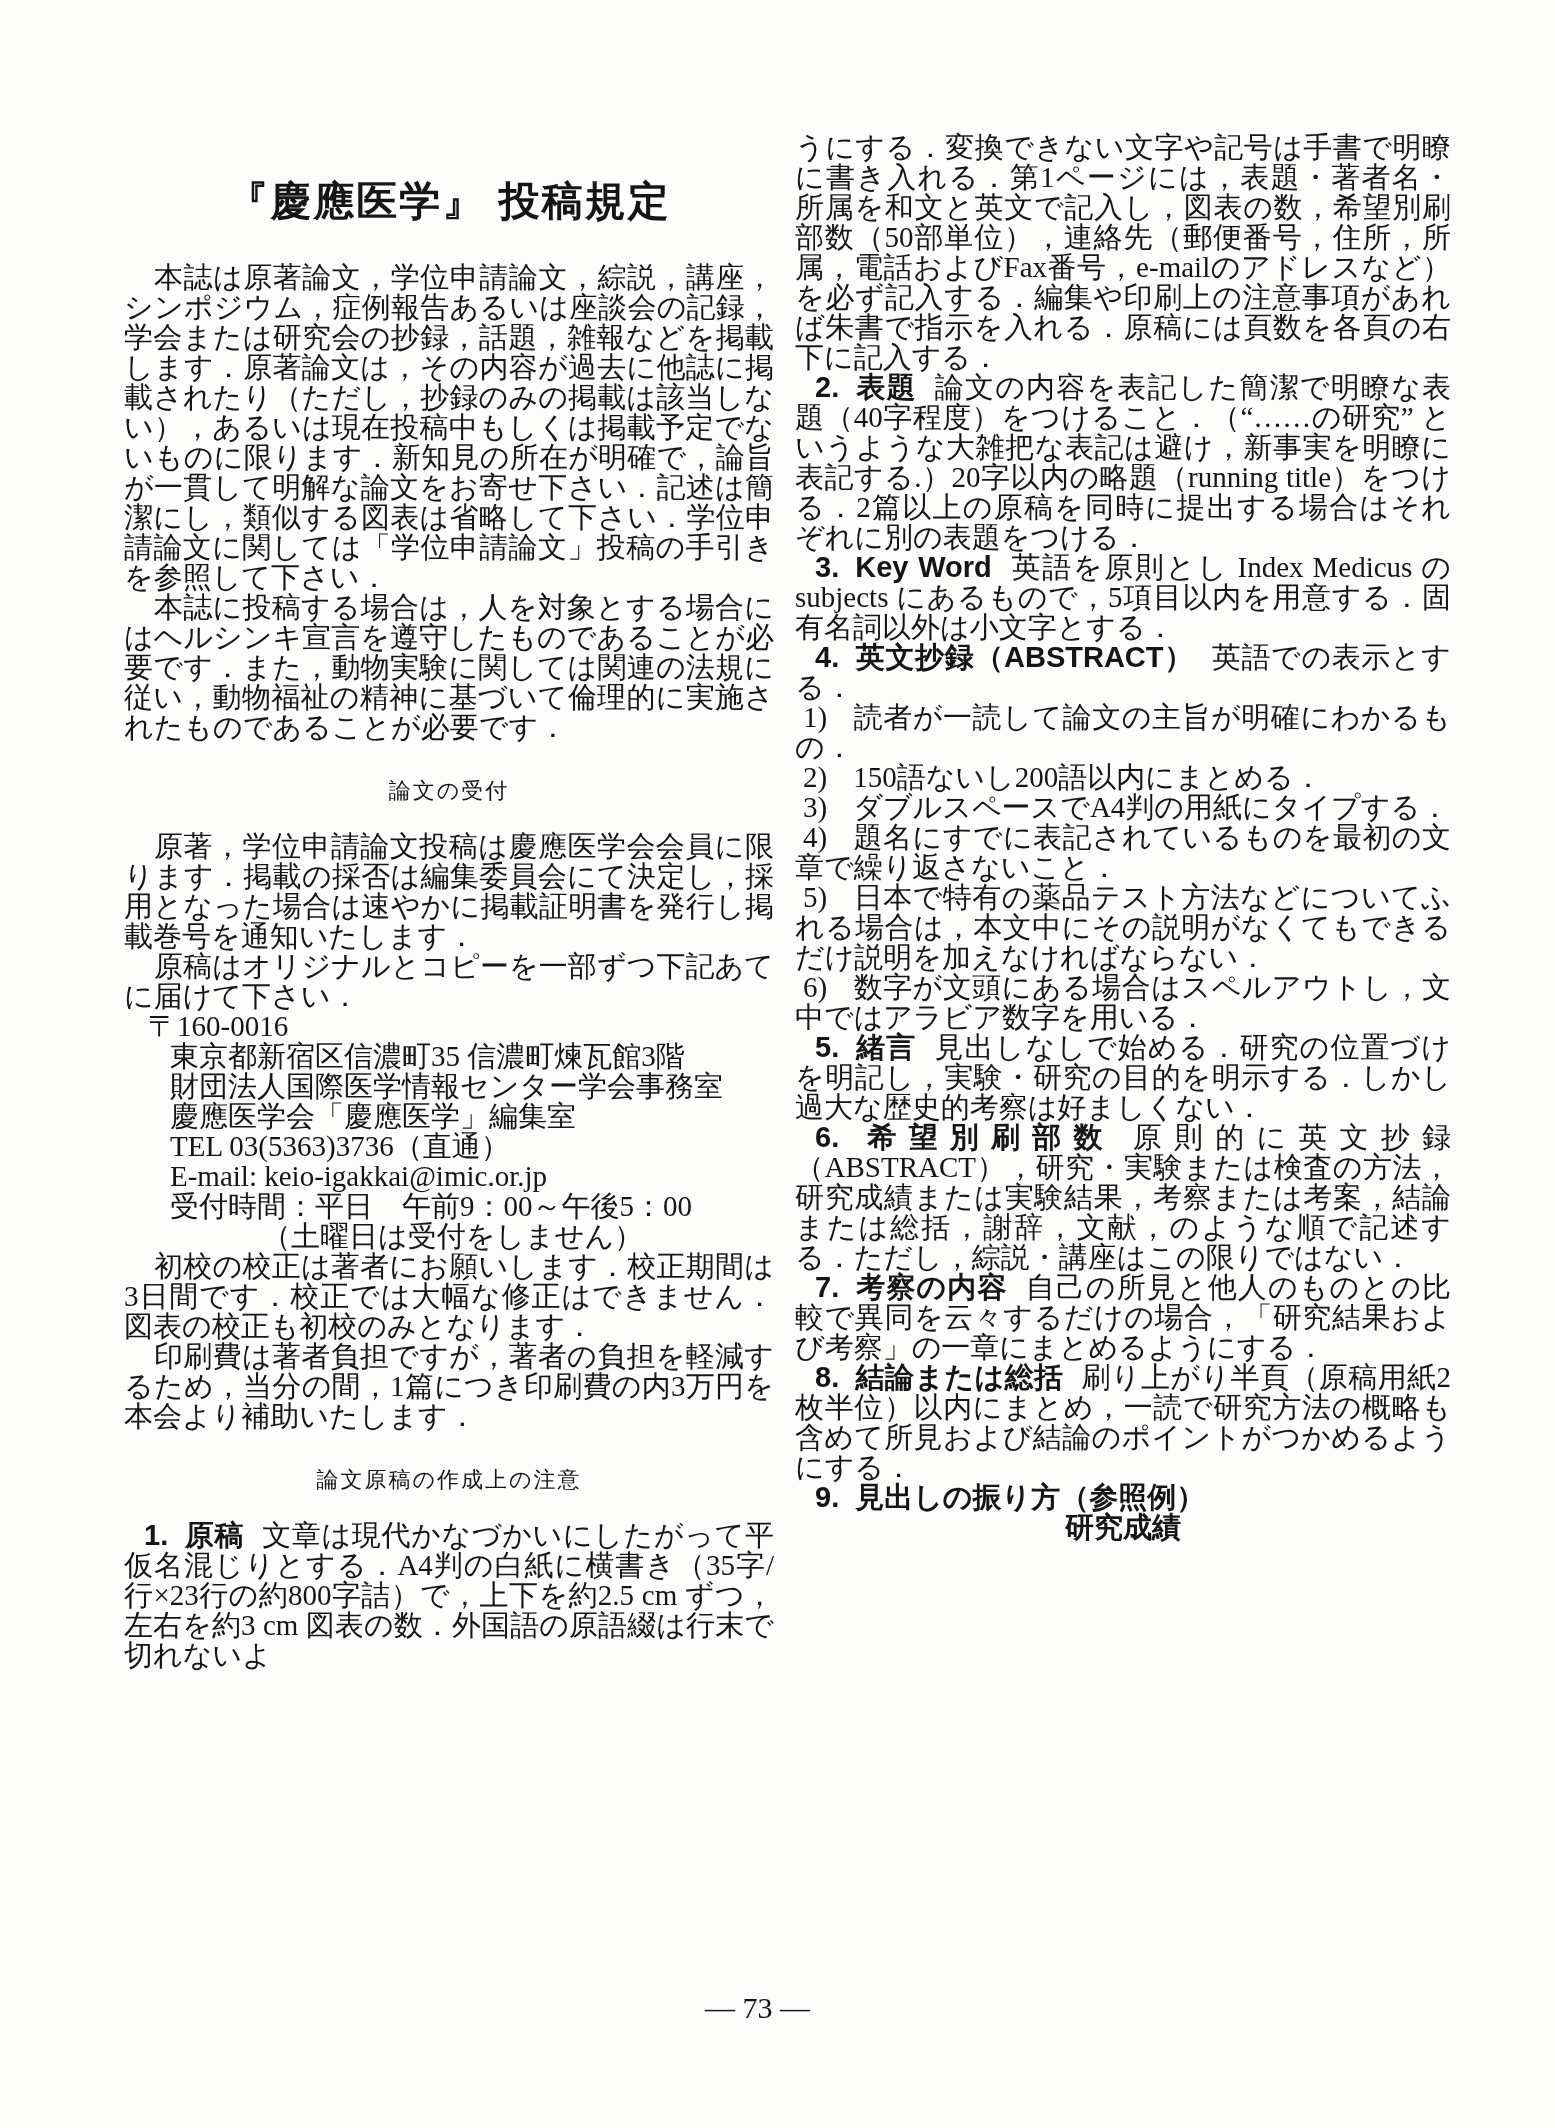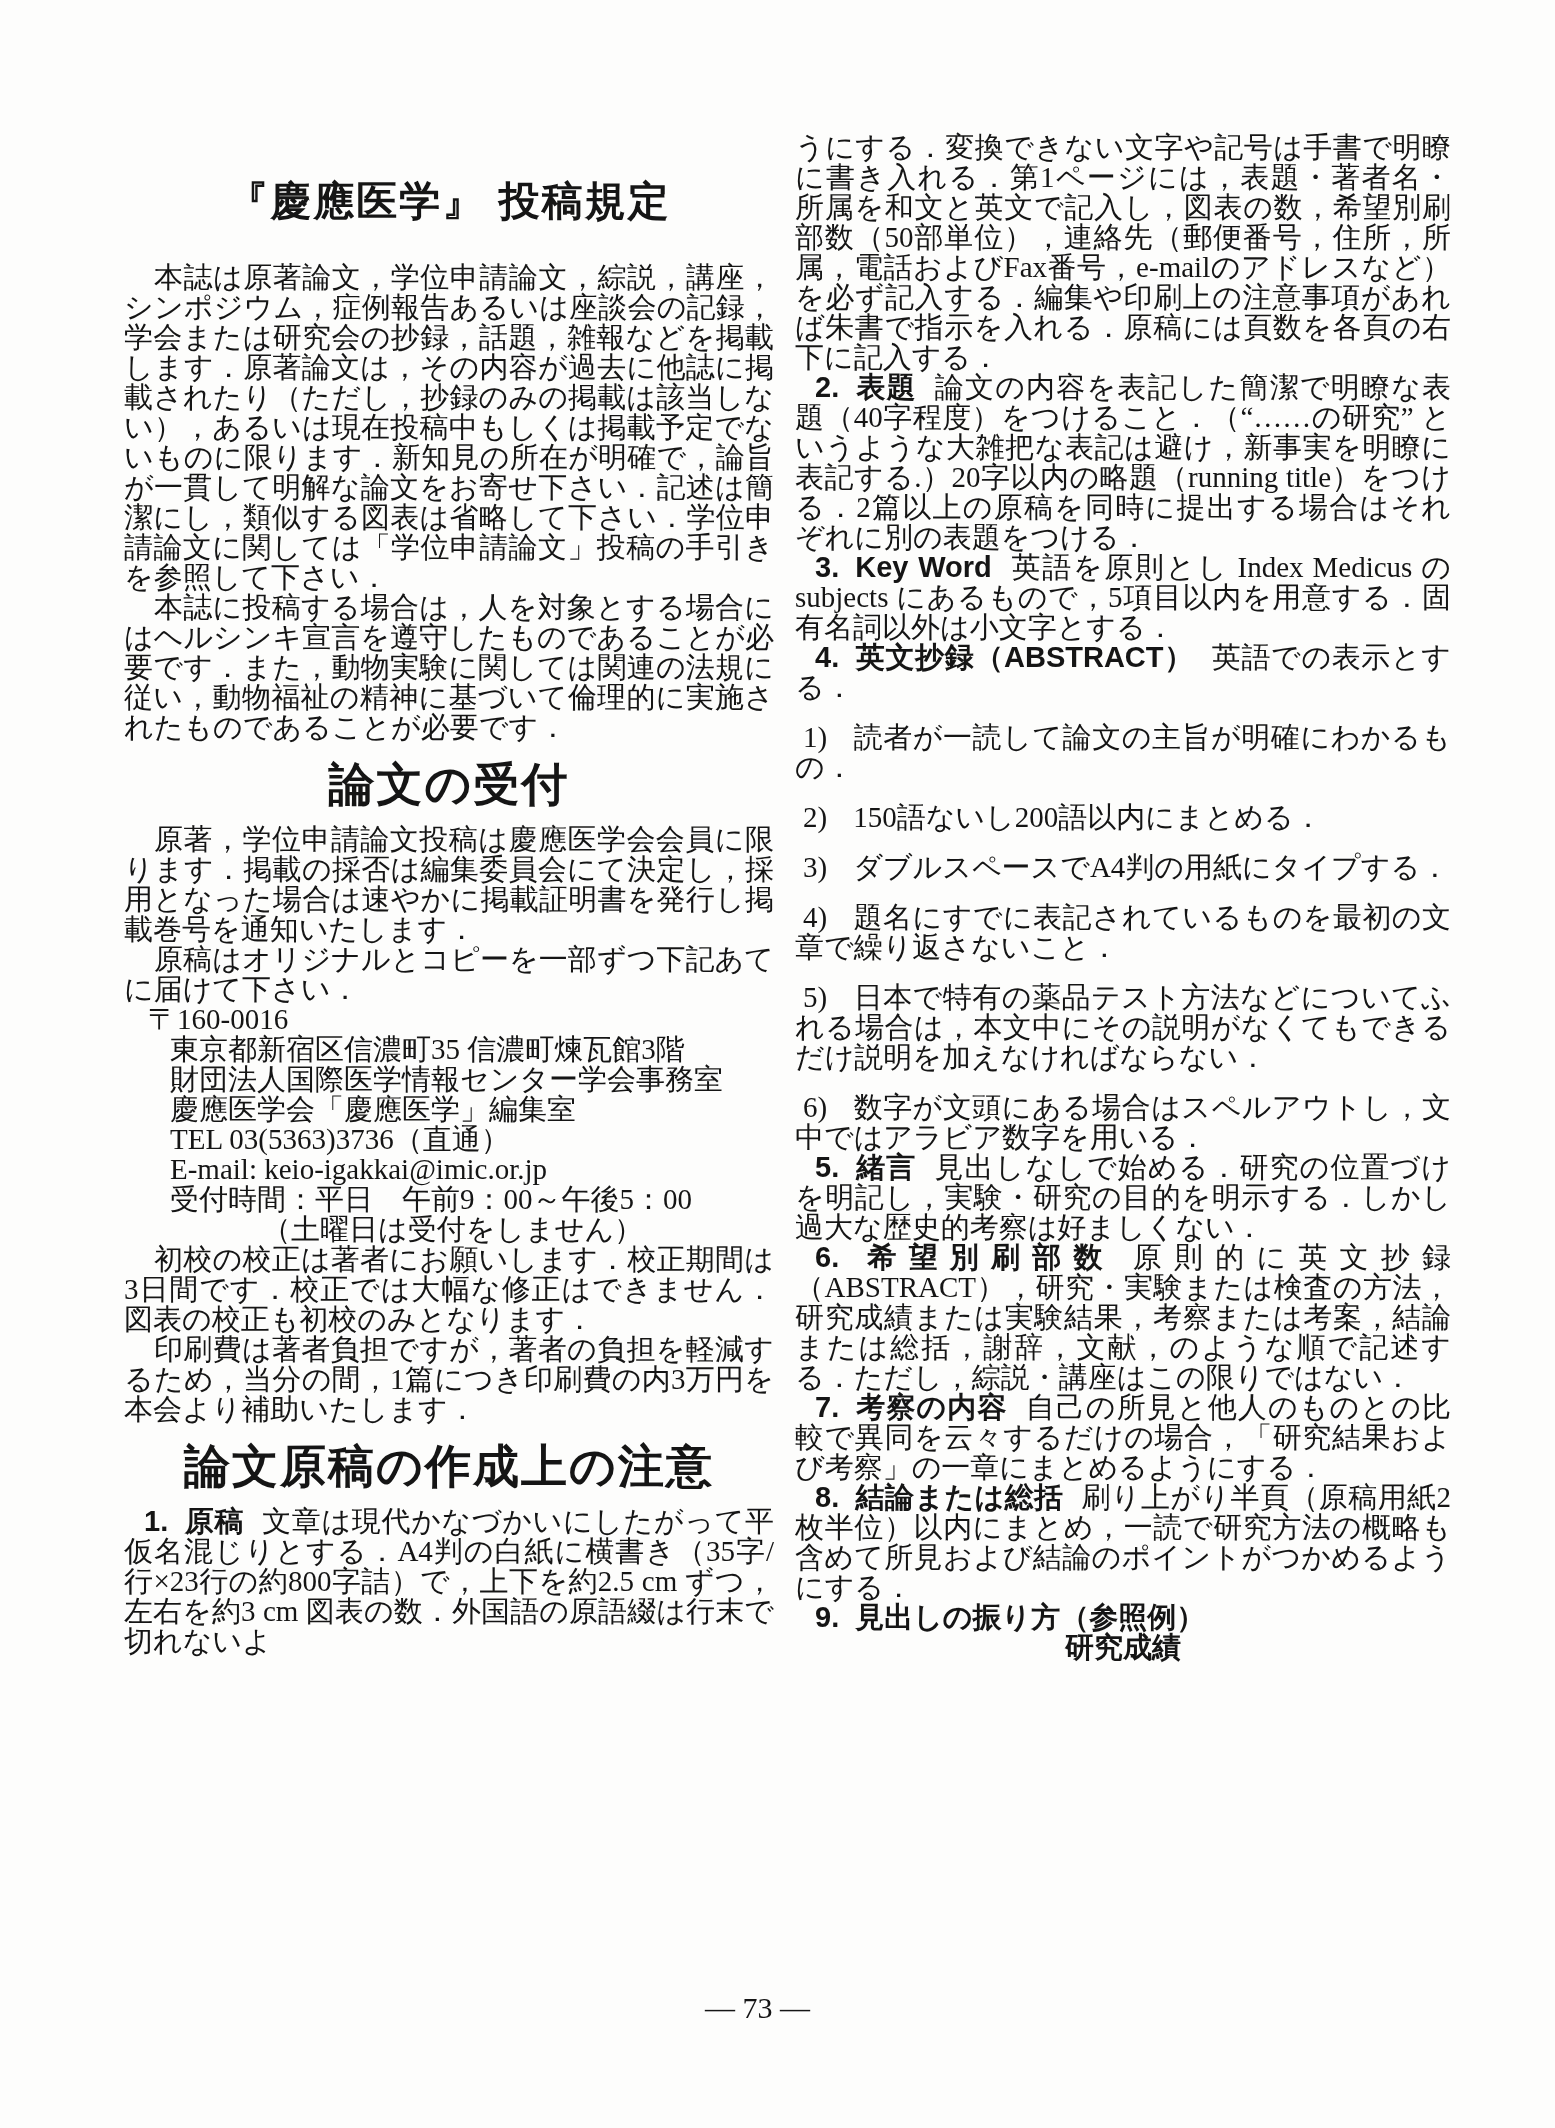--- a/index.html
+++ b/index.html
@@ -39,30 +39,30 @@
     font-family: "Liberation Sans", "DejaVu Sans", sans-serif;
     font-size: 41px;
     line-height: 50px;
     font-weight: bold;
     text-align: center;
     margin: 0 0 36px 0;
     letter-spacing: 2px;
   }
   .sec-h {
     font-family: "Liberation Sans", "DejaVu Sans", sans-serif;
-    font-size: 46px;
+    font-size: 22px;
     line-height: 52px;
-    font-weight: bold;
+    font-weight: normal;
     text-align: center;
-    margin: 16px 0 14px 0;
+    margin: 23px 0 14px 0;
     letter-spacing: 2px;
   }
   .indent    { text-indent: 30px; }
   .item      { text-indent: 20px; }
-  .sub       { text-indent: 8px; margin-top: 20px; }
+  .sub       { text-indent: 8px; }
   .inum  { font-weight: bold; margin-right: 16px; font-family: "Liberation Sans", "DejaVu Sans", sans-serif; }
   .ilabel{ font-weight: bold; margin-right: 18px; font-family: "Liberation Sans", "DejaVu Sans", sans-serif; }
   .snum  { margin-right: 26px; }
   .addr p { text-align: left; }
   .addr-postal { text-indent: 24px; }
   .addr-ind    { text-indent: 46px; }
   .addr-note   { text-indent: 138px; }
   .ex-center { text-align: center; font-weight: bold; font-family: "Liberation Sans", "DejaVu Sans", sans-serif; }
   .footer {
     position: absolute;

